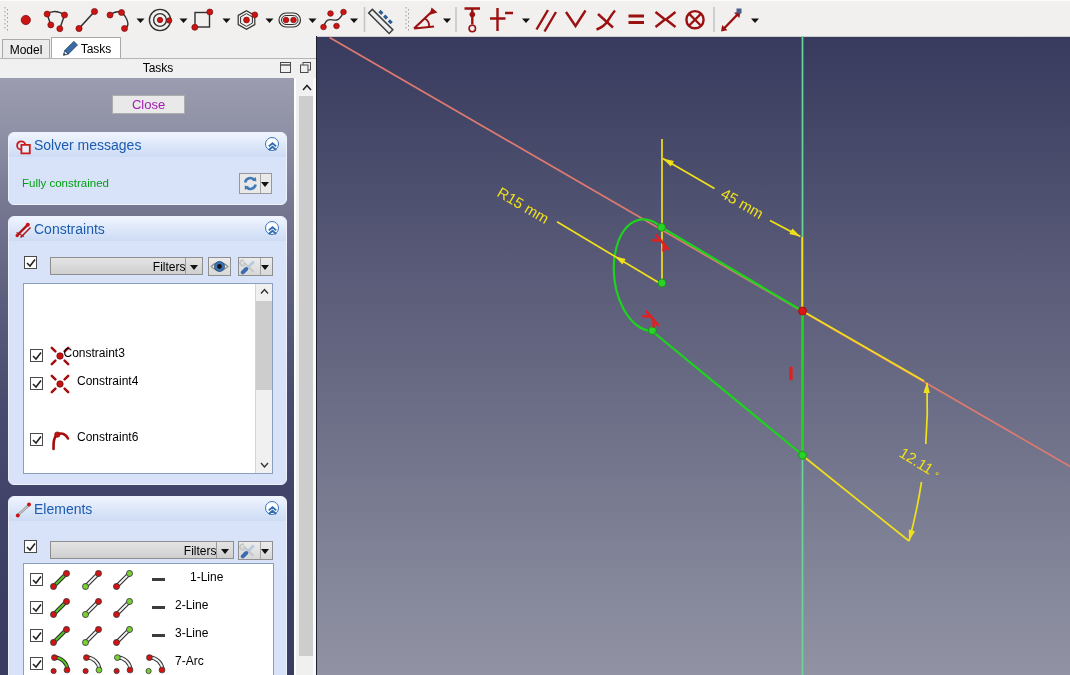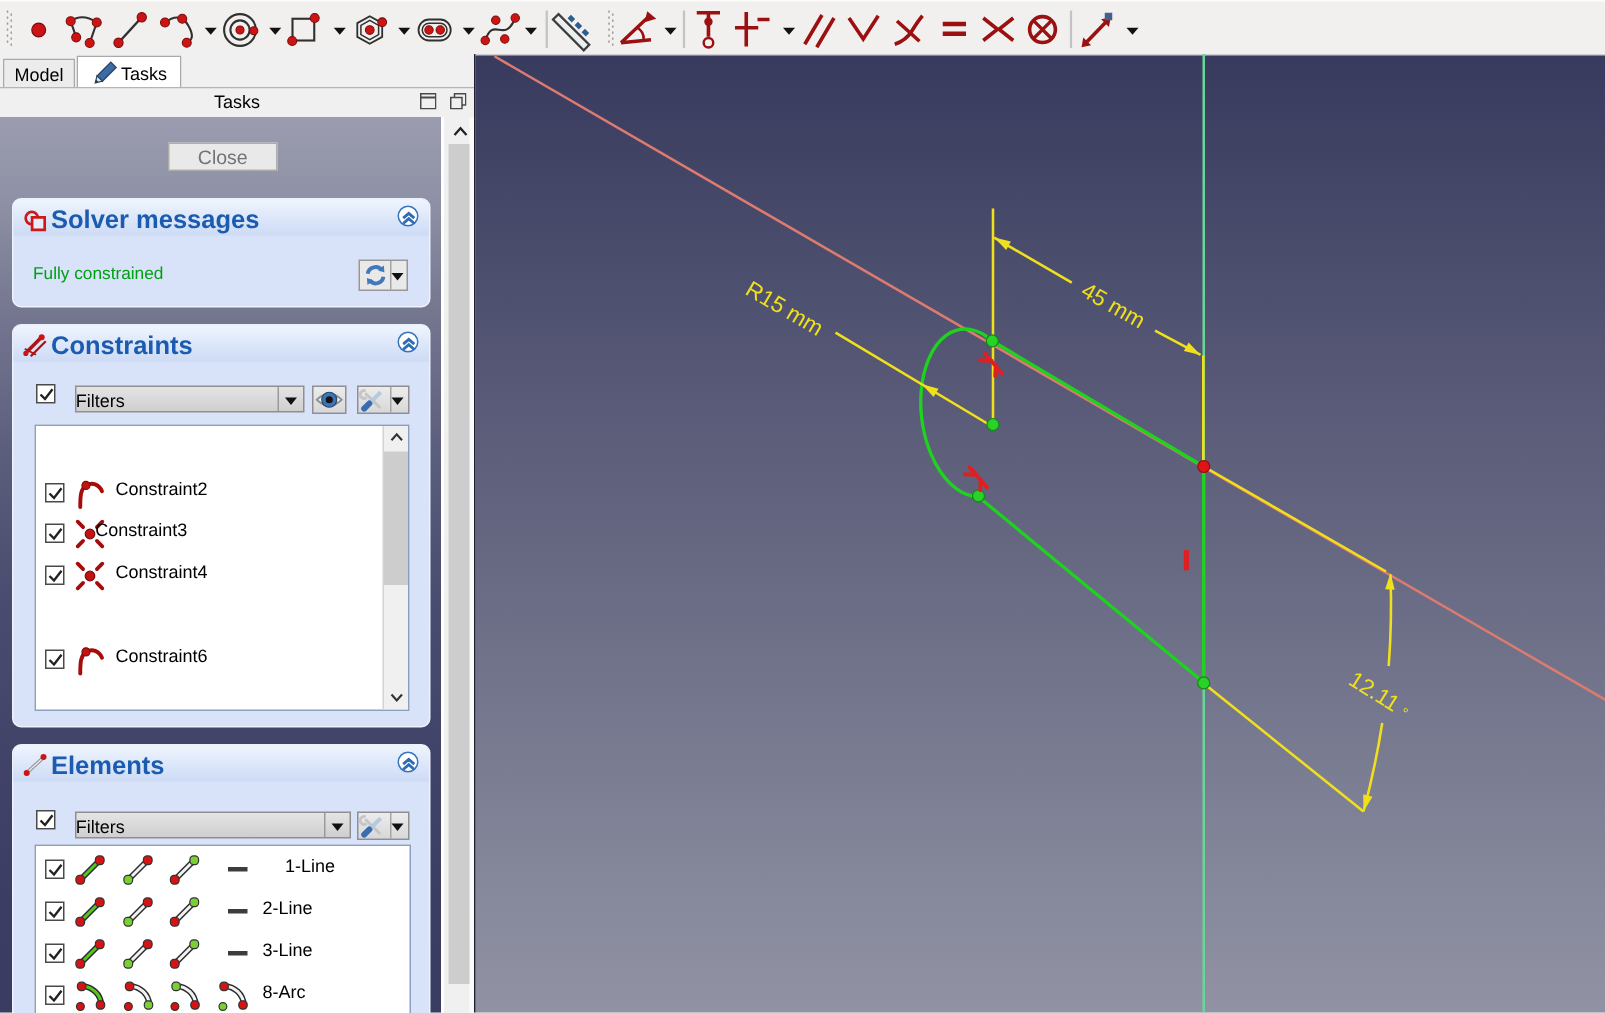--- a/index.html
+++ b/index.html
@@ -6,29 +6,29 @@
 #toolbar{left:0;top:0;width:1070px;height:36px;background:#f1f0ee;border-top:1px solid #fbfbfa}
 #tabrow{left:0;top:36px;width:316px;height:23px;background:#f0f0f0}
 .tab{position:absolute;border:1px solid #a9a9a9;border-bottom:none;font-size:12px;color:#000;text-align:center}
 #tabModel{left:2px;top:3px;width:48px;height:20px;background:#ececec;border-radius:1px 1px 0 0;line-height:20px}
 #tabTasks{left:51px;top:1px;width:70px;height:22px;background:#fff;border-radius:1px 1px 0 0;line-height:22px}
 #tabline{left:0;top:58px;width:316px;height:1px;background:#b5b5b5}
 #titlebar{left:0;top:59px;width:316px;height:19px;background:#f0f0f0;font-size:12px;color:#000;text-align:center;line-height:19px}
 #panel{left:0;top:78px;width:294px;height:597px;background:linear-gradient(180deg,#9b9caf 0%,#8f91a6 9%,#787a93 20%,#5c5e7d 37%,#4a4c6f 54%,#414368 71%,#3b3d63 87%,#3a3c62 100%)}
 #vscroll{left:294px;top:78px;width:22px;height:597px;background:#f0f0f0;border-left:2px solid #fff;border-right:3px solid #fbfbfb}
 #vthumb{left:3px;top:18px;width:14px;height:560px;background:#cdcdcd}
-#closebtn{left:112px;top:17px;width:73px;height:19px;background:#e9e9e9;border:1px solid #adadad;font-size:13px;text-align:center;line-height:17px;color:#737373}
+#closebtn{left:112px;top:17px;width:73px;height:19px;background:#e9e9e9;border:1px solid #adadad;font-size:13px;text-align:center;line-height:17px;color:#a21caf}
 .secbox{position:absolute;left:8px;width:279px;border-radius:6px;background:#d8e2f8;border:1px solid #eef2fd}
 .sechdr{height:24px;border-radius:5px 5px 0 0;background:linear-gradient(180deg,#f0f5fe 0%,#dbe6f9 55%,#cddbf4 100%);position:relative}
-.sechdr .ttl{position:absolute;left:25px;top:4px;font-size:17px;font-weight:bold;color:#1b5cb0}
+.sechdr .ttl{position:absolute;left:25px;top:4px;font-size:14px;font-weight:normal;color:#1b5cb0}
 .chev{position:absolute;right:7px;top:4px;width:14px;height:14px;border-radius:50%;background:#fff;border:1.4px solid #3a74bc;color:#2a62ae;text-align:center}
 .cb{position:absolute;width:13px;height:13px;background:#fff;border:1px solid #4a4a4a}
 .cb svg{position:absolute;left:0px;top:0px}
 .combo{position:absolute;height:18px;background:linear-gradient(180deg,#e4e4e4,#cfcfcf);border:1px solid #8f8f8f;font-size:12px;color:#000}
-.combo .lbl{position:absolute;left:0;right:16px;text-align:left;top:2px}
+.combo .lbl{position:absolute;left:0;right:16px;text-align:right;top:2px}
 .combo .sep{position:absolute;right:16px;top:0;width:1px;height:100%;background:#9a9a9a}
 .combo .arr{position:absolute;right:4px;top:7px;width:0;height:0;border-left:4.5px solid transparent;border-right:4.5px solid transparent;border-top:5px solid #111}
 .btn{position:absolute;height:18px;background:linear-gradient(180deg,#ececec,#d8d8d8);border:1px solid #8f8f8f}
 .list{position:absolute;background:#fff;border:1px solid #8ba0c0;font-size:12px;color:#000;overflow:hidden}
 .row{position:absolute;left:0;width:100%;height:28px}
 .row .txt{position:absolute;top:4px}
 #viewport{left:316px;top:36px;width:754px;height:639px;background:linear-gradient(180deg,#383a5e 0%,#9193a4 100%);border-left:1px solid #1e2030}
 </style></head>
 <body>
 <div id="toolbar" class="abs">
@@ -237,32 +237,20 @@
           <g fill="none">
             <path d="M4.5,4.2 L14.5,14 M4.8,2.6 a2.6,2.6 0 1 0 0.6,4.4" stroke="#c6c6c6" stroke-width="2"></path>
             <path d="M14.8,3.5 L7.5,10.8" stroke="#b6c9de" stroke-width="2.6"></path>
             <path d="M7.2,11 L3.8,14.4" stroke="#3a6cb0" stroke-width="4" stroke-linecap="round"></path>
           </g>
         </svg>
       <div class="abs" style="left:21px;top:0;width:1px;height:100%;background:#a5a5a5"></div>
       <div class="abs" style="right:2.5px;top:7px;width:0;height:0;border-left:4.5px solid transparent;border-right:4.5px solid transparent;border-top:5px solid #111"></div>
     </div>
     <div class="list" style="left:13.5px;top:66px;width:250px;height:191px">
-<div class="row" style="top:30.7px">
-          <div class="cb" style="left:6px;top:7px">
-            <svg width="12" height="12" viewBox="0 0 12 12">
-              <path d="M2,6 L5,9 L10,2.5" fill="none" stroke="#222" stroke-width="1.6"></path>
-            </svg>
-          </div>
-<div class="abs" style="left:25px;top:3px"><svg width="22" height="22" viewBox="0 0 22 22">
-              <path d="M4.5,20 C4.5,12.5 4.7,8 8.5,5.6 M8.5,5.6 C12.5,3.2 17,5 19,9.5" fill="none" stroke="#a50d0d" stroke-width="2.6" stroke-linecap="round"></path>
-              <circle cx="8.3" cy="5.6" r="2.7" fill="#c21212" stroke="#7d0a0a" stroke-width="0.7"></circle>
-            </svg></div>
-<div class="txt" style="left:53.5px">Constraint2</div>
-        </div>
 <div class="row" style="top:58.4px">
           <div class="cb" style="left:6px;top:7px">
             <svg width="12" height="12" viewBox="0 0 12 12">
               <path d="M2,6 L5,9 L10,2.5" fill="none" stroke="#222" stroke-width="1.6"></path>
             </svg>
           </div>
 <div class="abs" style="left:25px;top:3px"><svg width="22" height="22" viewBox="0 0 22 22">
               <g stroke="#a50d0d" stroke-width="2.5" stroke-linecap="round">
                 <line x1="2.8" y1="2.8" x2="6.4" y2="6.4"></line>
                 <line x1="19.2" y1="2.8" x2="15.6" y2="6.4"></line>
@@ -457,21 +445,21 @@
               <rect x="15.2" y="14.2" width="5.6" height="5.6" rx="2.4" fill="#d41414" stroke="#333" stroke-width="0.8"></rect>
               <circle cx="4.6" cy="18" r="2.6" fill="#d41414" stroke="#333" stroke-width="0.8"></circle>
             </svg></div>
           <div class="abs" style="left:119.5px;top:3px"><svg width="22" height="22" viewBox="0 0 22 22">
               <path d="M6,4.5 A 13,13 0 0 1 18.5,16.5" fill="none" stroke="#2c2c2c" stroke-width="4"></path>
               <path d="M6,4.5 A 13,13 0 0 1 18.5,16.5" fill="none" stroke="#f2f2f2" stroke-width="2"></path>
               <rect x="2.6" y="1.8" width="5.6" height="5.6" rx="2.4" fill="#d41414" stroke="#333" stroke-width="0.8"></rect>
               <rect x="15.2" y="14.2" width="5.6" height="5.6" rx="2.4" fill="#d41414" stroke="#333" stroke-width="0.8"></rect>
               <circle cx="4.6" cy="18" r="2.6" fill="#78d032" stroke="#333" stroke-width="0.8"></circle>
             </svg></div>
-<div class="txt" style="left:151px">8-Arc</div>
+<div class="txt" style="left:151px">7-Arc</div>
         </div>
     </div>
   </div>
 </div>
 <div id="vscroll" class="abs">
     <svg style="position:absolute;left:6px;top:6px" width="10" height="8" viewBox="0 0 10 8">
       <path d="M1,6 L5,1.5 L9,6" fill="none" stroke="#222" stroke-width="1.5"></path>
     </svg>
     <div id="vthumb" class="abs"></div>
   </div>

